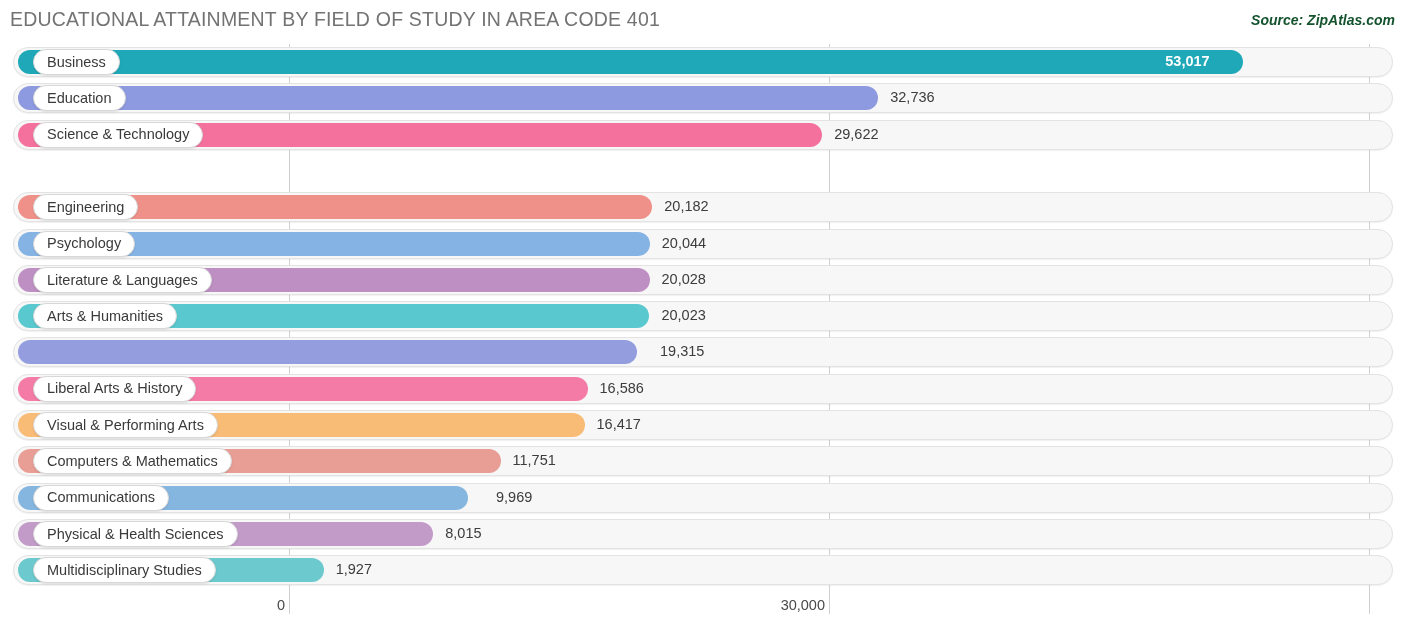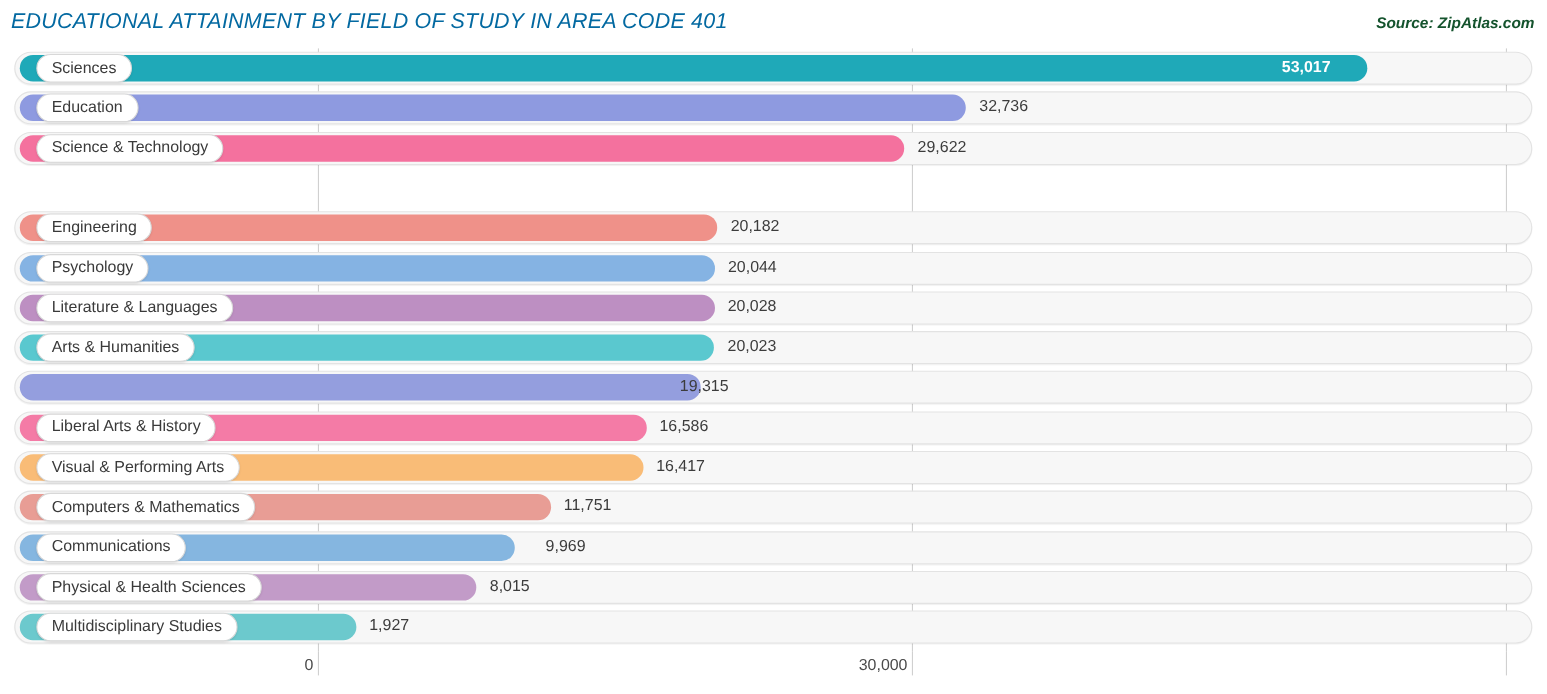--- a/index.html
+++ b/index.html
@@ -22,23 +22,22 @@
     left: 0; top: 0;
     width: 1406px;
     height: 44px;
   }
   #chart-title {
     position: absolute;
     left: 10px;
     top: 8px;
     font-size: 19.5px;
     letter-spacing: 0.2px;
-    color: #0369a1;
-    white-space: nowrap;
-    font-style: italic;
+    color: #737373;
+    white-space: nowrap;
   }
   #source-label {
     position: absolute;
     right: 11px;
     top: 12px;
     font-size: 14px;
     font-style: italic;
     font-weight: bold;
     color: #14532d;
     white-space: nowrap;
@@ -178,21 +177,21 @@
   <div id="gridlines">
       <div class="gridline" style="left: 289px;"></div>
       <div class="gridline" style="left: 829px;"></div>
       <div class="gridline" style="left: 1369px;"></div>
     </div>
   <div id="rows">
       <div class="row" style="top: 2px;">
         <div class="track"></div>
         <div class="bar" style="width: 1225.31px; background: rgb(31, 169, 184);"></div>
         <div class="cat-pill">
-          <span class="cat-label">Sciences</span>
+          <span class="cat-label">Business</span>
         </div>
         <div class="value-in" style="left: 1165.31px;">53,017</div>
       </div>
       <div class="row" style="top: 38.3px;">
         <div class="track"></div>
         <div class="bar" style="width: 860.248px; background: rgb(142, 154, 224);"></div>
         <div class="cat-pill">
           <span class="cat-label">Education</span>
         </div>
         <div class="value-out" style="left: 890.248px; text-align: center;">32,736</div>
@@ -233,21 +232,21 @@
         <div class="track"></div>
         <div class="bar" style="width: 631.414px; background: rgb(90, 200, 207);"></div>
         <div class="cat-pill">
           <span class="cat-label">Arts &amp; Humanities</span>
         </div>
         <div class="value-out" style="left: 661.414px;">20,023</div>
       </div>
       <div class="row" style="top: 292.4px;">
         <div class="track"></div>
         <div class="bar" style="width: 618.67px; background: rgb(148, 158, 222);"></div>
-        <div class="value-out" style="left: 618px;">19,315</div>
+        <div class="value-out" style="left: 660px;">19,315</div>
       </div>
       <div class="row" style="top: 328.7px;">
         <div class="track"></div>
         <div class="bar" style="width: 569.548px; background: rgb(244, 123, 166);"></div>
         <div class="cat-pill">
           <span class="cat-label">Liberal Arts &amp; History</span>
         </div>
         <div class="value-out" style="left: 599.548px;">16,586</div>
       </div>
       <div class="row" style="top: 365px;">

